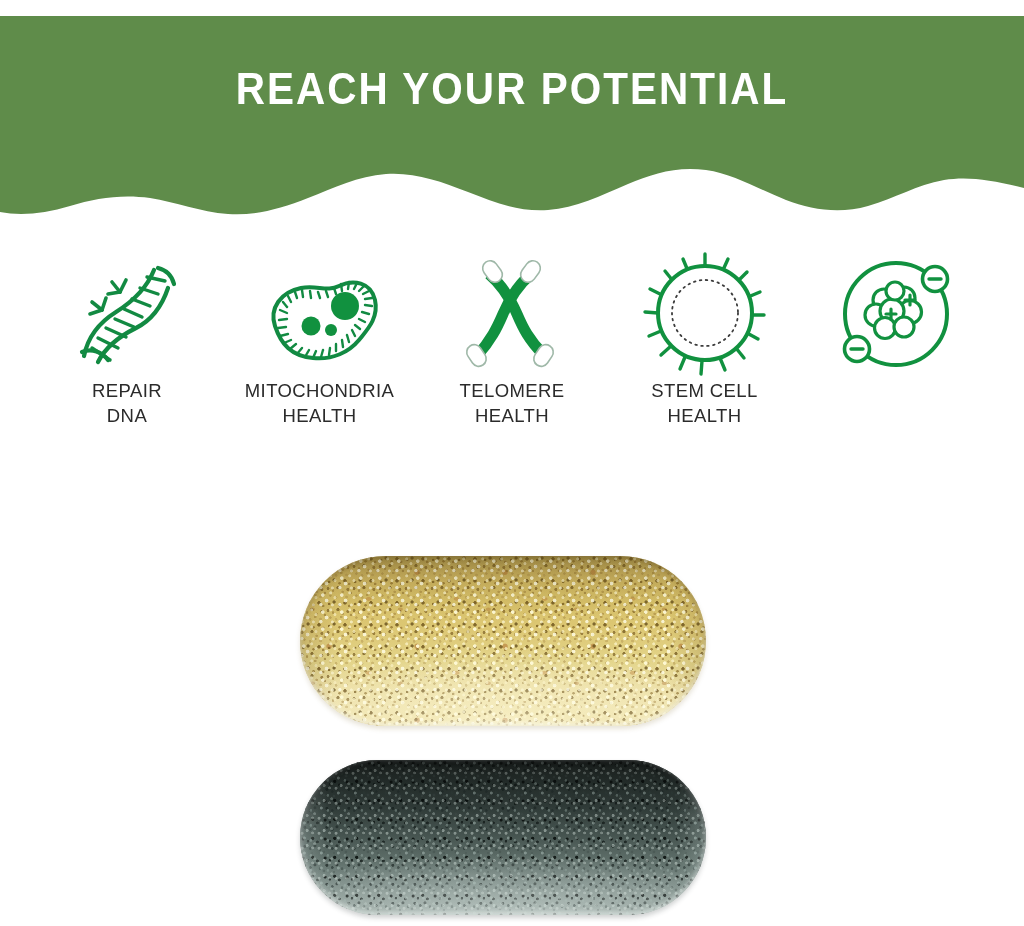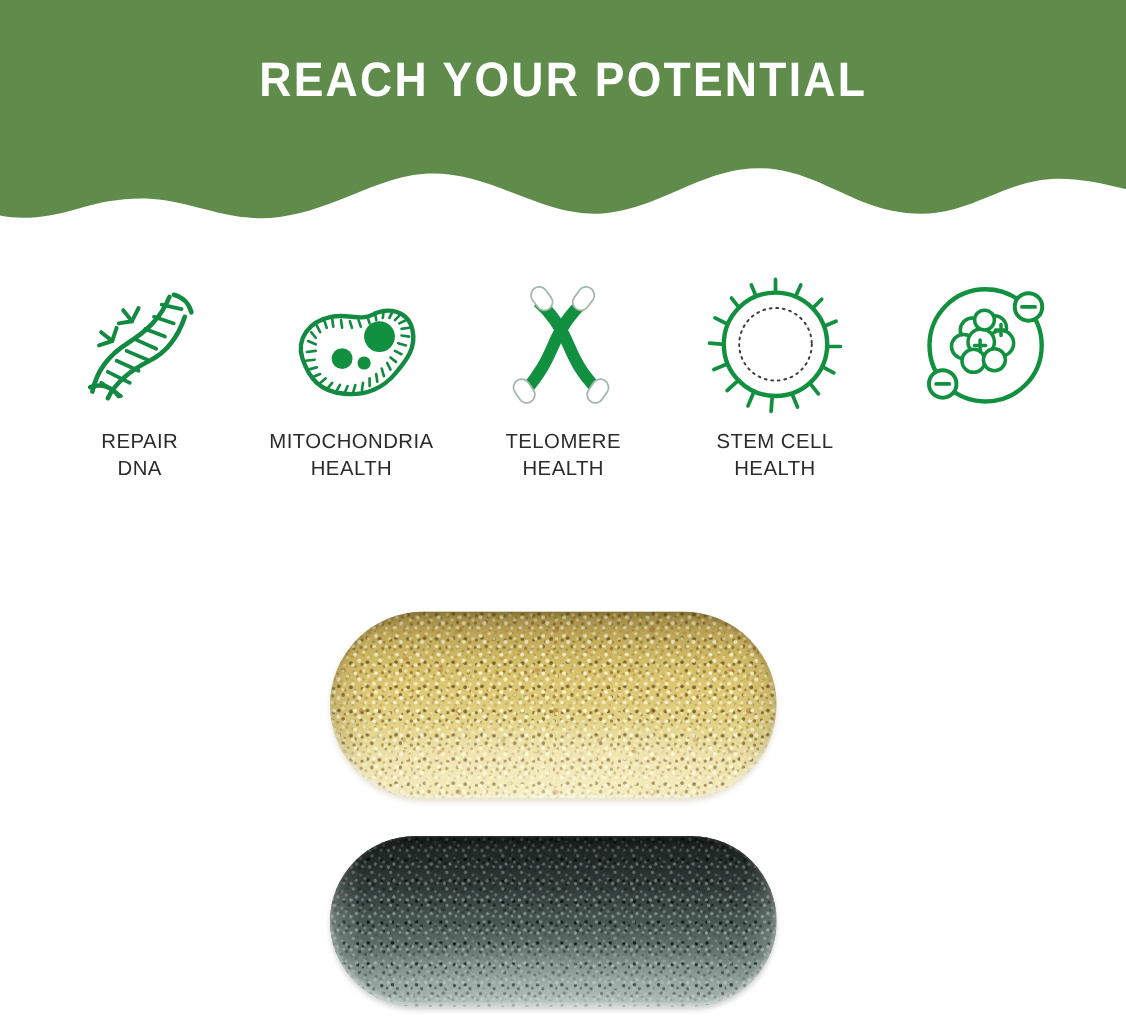--- a/index.html
+++ b/index.html
@@ -18,21 +18,21 @@
     width: 1024px;
     height: 926px;
     overflow: hidden;
     background: #ffffff;
   }
 
   
   #header-banner {
     position: absolute;
     left: 0;
-    top: 0;
+    top: 16px;
     width: 1024px;
     height: 200px;
     overflow: hidden;
   }
   #header-fill {
     position: absolute;
     left: 0;
     top: 0;
     width: 1024px;
     height: 150px;
@@ -81,21 +81,21 @@
     flex-direction: column;
     align-items: center;
   }
   .benefit-icon {
     width: 130px;
     height: 130px;
     display: block;
   }
   .benefit-icon svg { display: block; width: 130px; height: 130px; }
   .benefit-label {
-    margin-top: 10px;
+    margin-top: 0;
     text-align: center;
     color: #2b2b2b;
     font-family: "Liberation Sans", sans-serif;
     font-weight: 400;
     font-size: 18.5px;
     line-height: 25px;
     letter-spacing: 0.4px;
     white-space: pre-line;
   }
 

